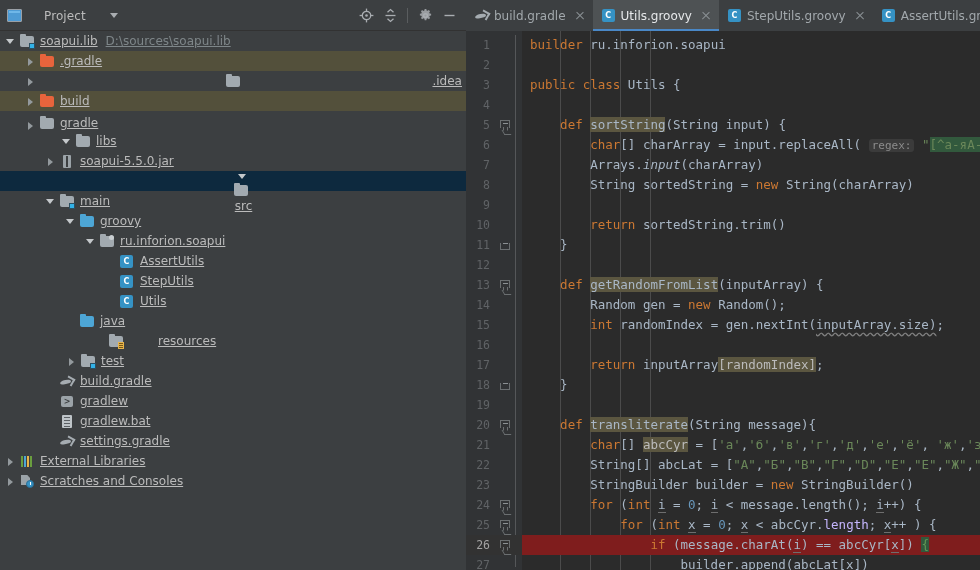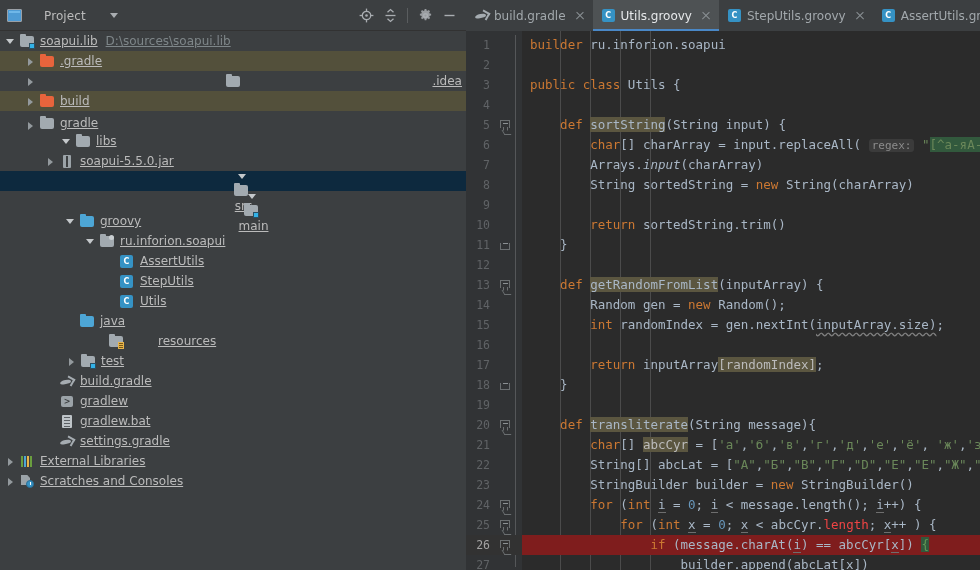--- a/index.html
+++ b/index.html
@@ -267,21 +267,21 @@
     position:absolute; top:0; bottom:0; width:1px; background:#4B4B4B; z-index:0;
   }
   .code-txt { position:relative; z-index:1; }
 
   
   .kw   { color:#CC7832; }
   .def  { color:#A9B7C6; }
   .mthhl{ color:#A9B7C6; background:#5B5640; }
   .str  { color:#6A8759; }
   .num  { color:#6897BB; }
-  .fld  { color:#ef4444; }
+  .fld  { color:#c4b5fd; }
   .stat { color:#A9B7C6; font-style:italic; }
   .hint {
     color:#8C8C8C; background:#3B3B3B; border-radius:3px;
     padding:0 3px; font-size:11px;
   }
   .brhl { background:#5B5640; }
   .grn  { color:#629755; background:#32593D; }
   .ulwav {
     text-decoration: underline wavy #808080;
     text-underline-offset: 3px;
@@ -391,21 +391,21 @@
           </span>
           <span class="lbl">soapui-5.5.0.jar</span>
         </div>
         <div class="row selected" style="padding-left: 25px;">
           <span class="arrow down"></span>
           <span class="ico">
             <span class="fold gray"></span>
           </span>
           <span class="lbl">src</span>
         </div>
-        <div class="row" style="padding-left: 45px; flex-direction: column;">
+        <div class="row" style="padding-left: 45px;">
           <span class="arrow down"></span>
           <span class="ico">
             <span class="fold gray"></span>
             <span class="badge-sq"></span>
           </span>
           <span class="lbl">main</span>
         </div>
         <div class="row" style="padding-left: 65px;">
           <span class="arrow down"></span>
           <span class="ico">

